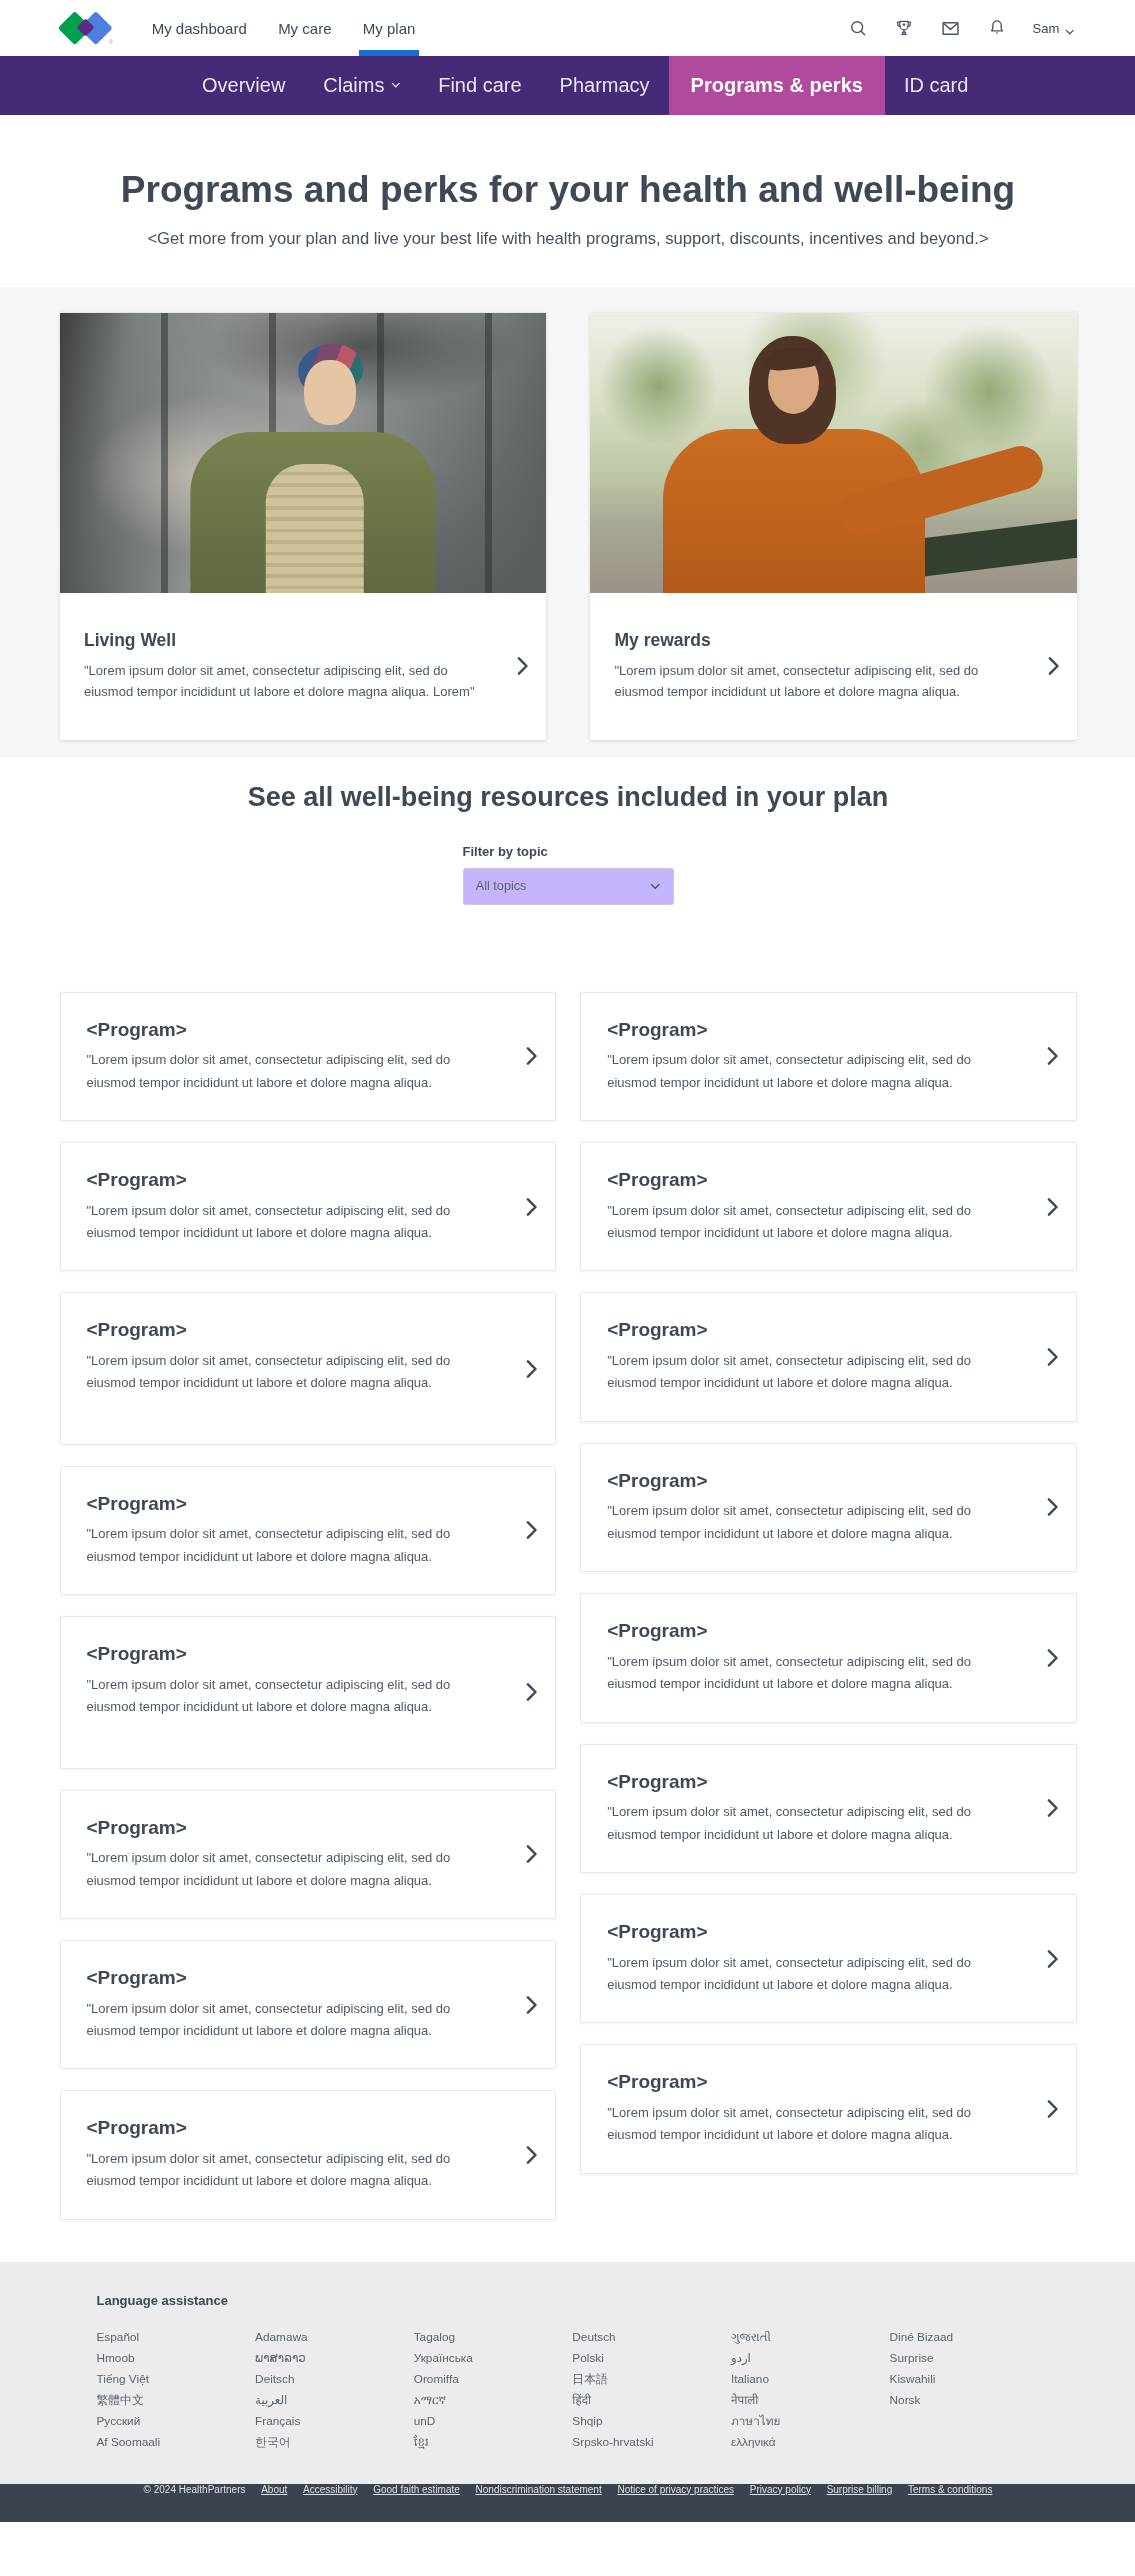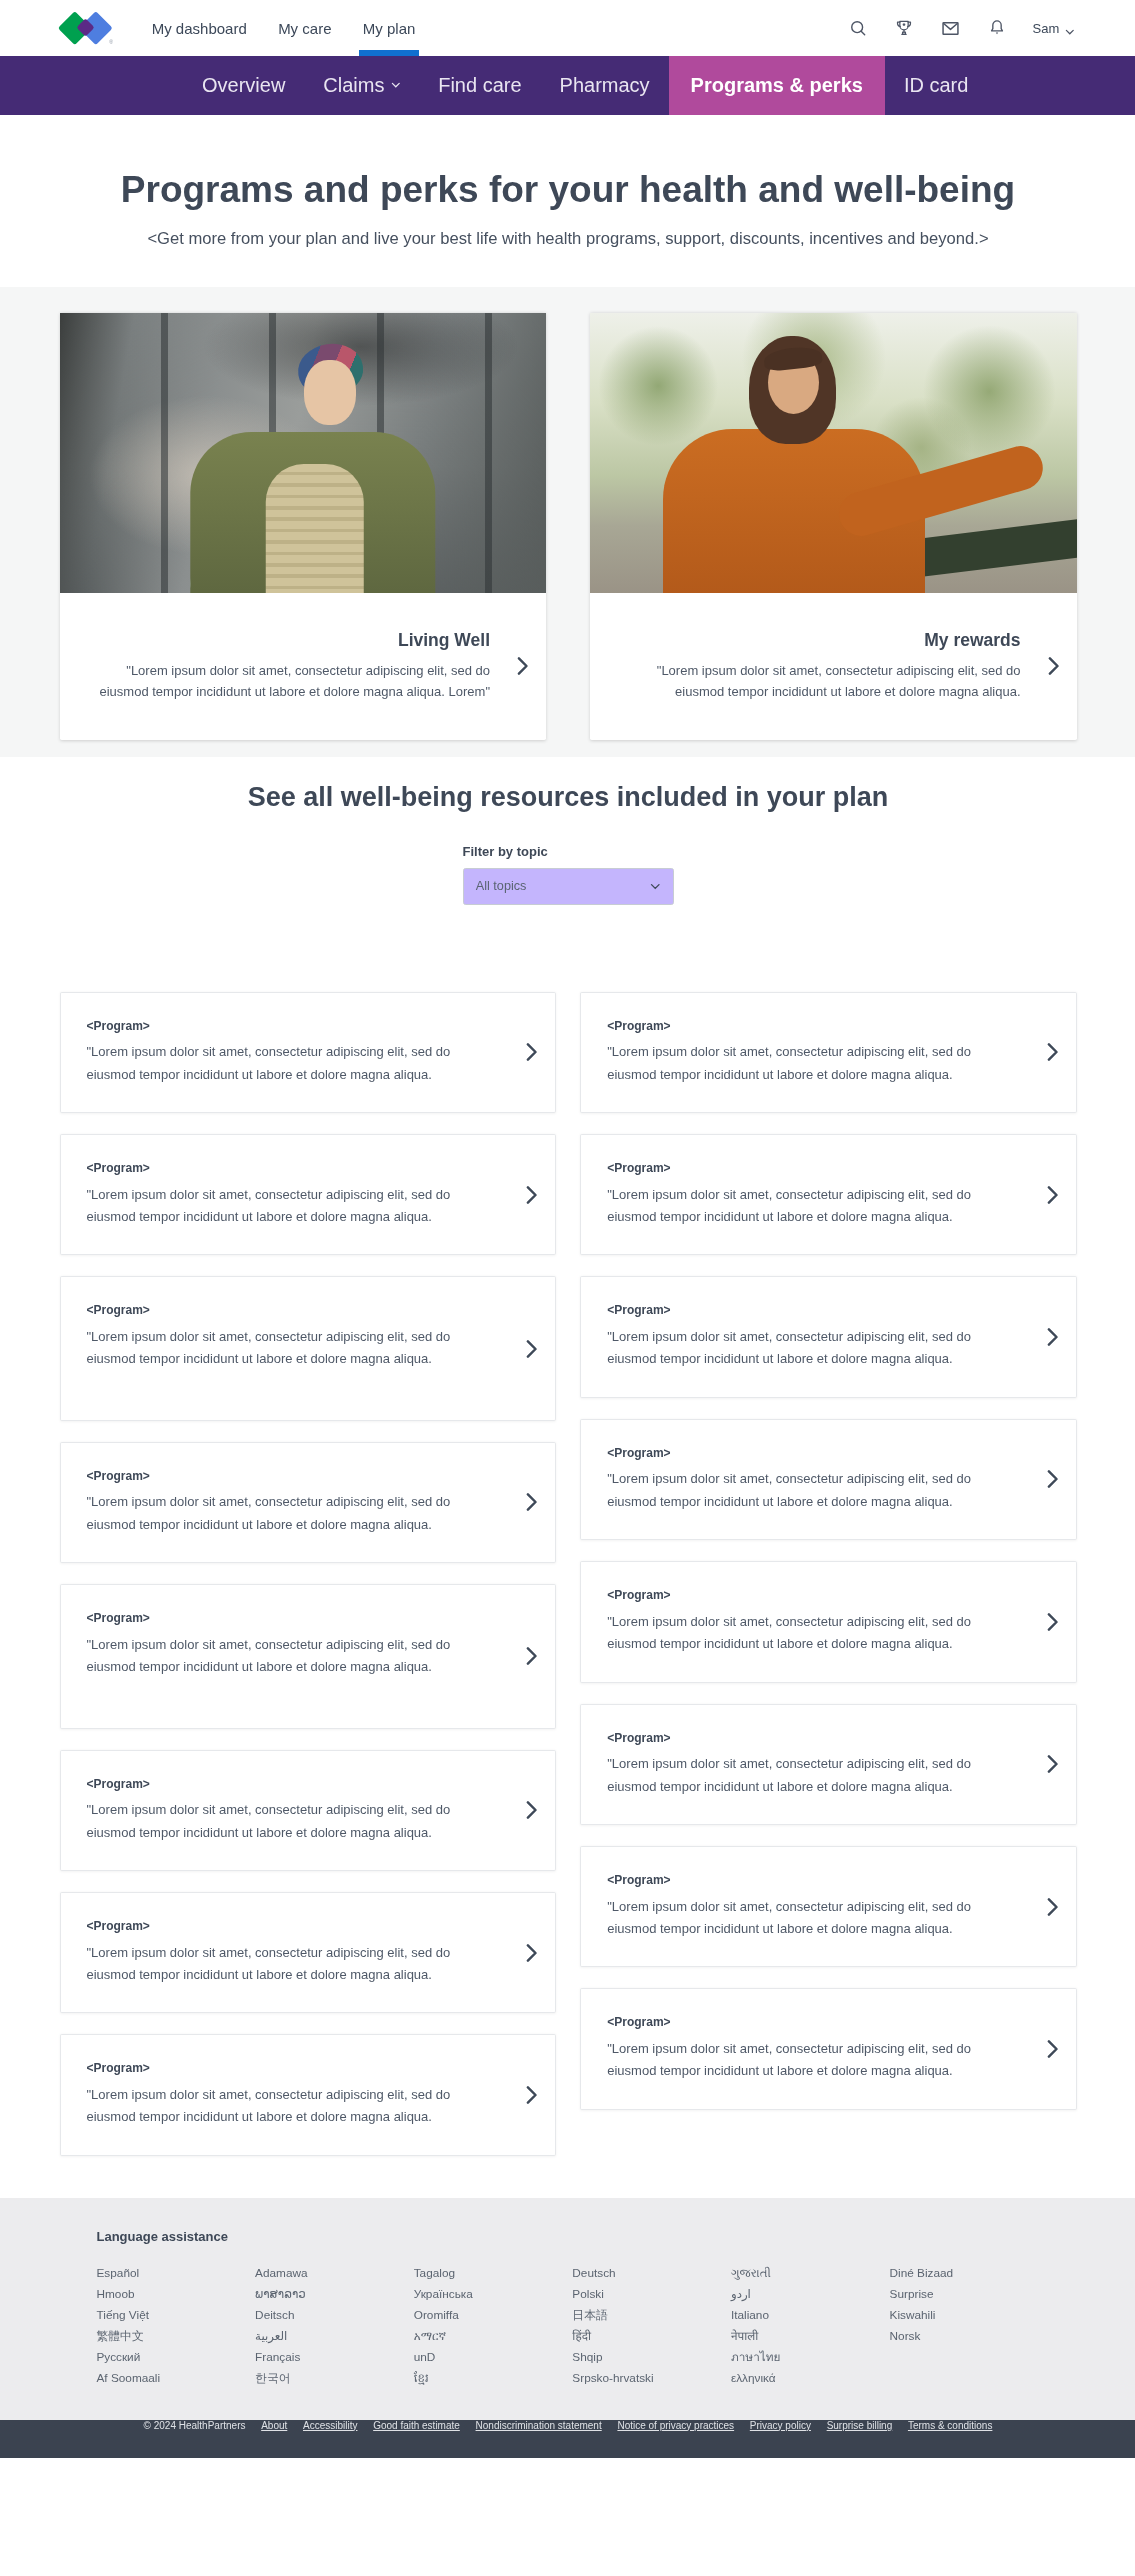--- a/index.html
+++ b/index.html
@@ -33,21 +33,21 @@
   .subnav-item.active { background:#B04A9C; color:#ffffff; font-weight:bold; padding:0 22px; }
 
   
   .title-section { text-align:center; padding:51px 0 38px; background:#fff; }
   .page-title { font-size:37px; line-height:1.32; font-weight:bold; color:#3E4857; max-width:908px; margin:0 auto; }
   .page-subtitle { margin-top:14px; font-size:16.6px; color:#46505f; }
 
   
   .hero-band { background:#f5f6f6; padding:26px 0 17.5px; }
   .container { width:1017px; margin:0 auto; }
-  .hero-cards { display:grid; grid-template-columns:1fr 1fr; gap:44px;text-align:right; }
+  .hero-cards { display:grid; grid-template-columns:1fr 1fr; gap:44px; }
   .hero-card { background:#fff; border-radius:1.7px; box-shadow:0 0.9px 3.5px rgba(0,0,0,.16); cursor:pointer; }
   .hero-photo { height:280px; width:100%; position:relative; overflow:hidden; }
   .hero-body { height:147px; position:relative; display:flex; flex-direction:column; justify-content:center; padding:0 56px 0 24.5px; }
   .hero-title { font-size:17.5px; font-weight:bold; color:#3E4857; margin-bottom:10.5px; }
   .hero-text { font-size:13px; line-height:1.6; color:#4F5968; }
   .chev-right { position:absolute; right:17.5px; top:50%; transform:translateY(-50%); color:#3e4958; }
 
   
   .photo-a {
     background:
@@ -94,21 +94,21 @@
   .select { margin-top:8.7px; height:37px; border:0.9px solid #c7ccd3; border-radius:2.6px; background:#c4b5fd;
       display:flex; align-items:center; justify-content:space-between; padding:0 12.2px; cursor:pointer; }
   .select-value { font-size:12.7px; color:#5a6472; }
   .select svg { color:#3e4958; }
 
   .grid { display:grid; grid-template-columns:1fr 1fr; gap:21px 24.5px; margin-top:87px; align-items:start; }
   .gcol { display:flex; flex-direction:column; gap:21px; }
   .pcard { position:relative; background:#fff; border:0.9px solid #e6e8eb; border-radius:1.7px;
       box-shadow:0 0.9px 2.6px rgba(0,0,0,.05); padding:26px 56px 26px 26px; cursor:pointer; }
   .pcard.tall { padding-bottom:49px; }
-  .pcard-title { font-size:12px; font-weight:bold; color:#3E4857; margin-bottom:8.7px; }
+  .pcard-title { font-size:19px; font-weight:bold; color:#3E4857; margin-bottom:8.7px; }
   .pcard-body { font-size:13px; line-height:1.72; color:#4F5968; }
 
   
   .lang-band { margin-top:42px; background:#ececee; padding:31px 0; }
   .lang-inner { width:943px; margin:0 auto; }
   .lang-heading { font-size:13px; font-weight:bold; color:#3E4857; }
   .lang-cols { margin-top:19px; display:grid; grid-template-columns:repeat(6,1fr); column-gap:8.7px; }
   .lang-col { display:flex; flex-direction:column; }
   .lang-item { font-size:11.8px; line-height:21px; color:#5b6470; cursor:pointer; }
 

